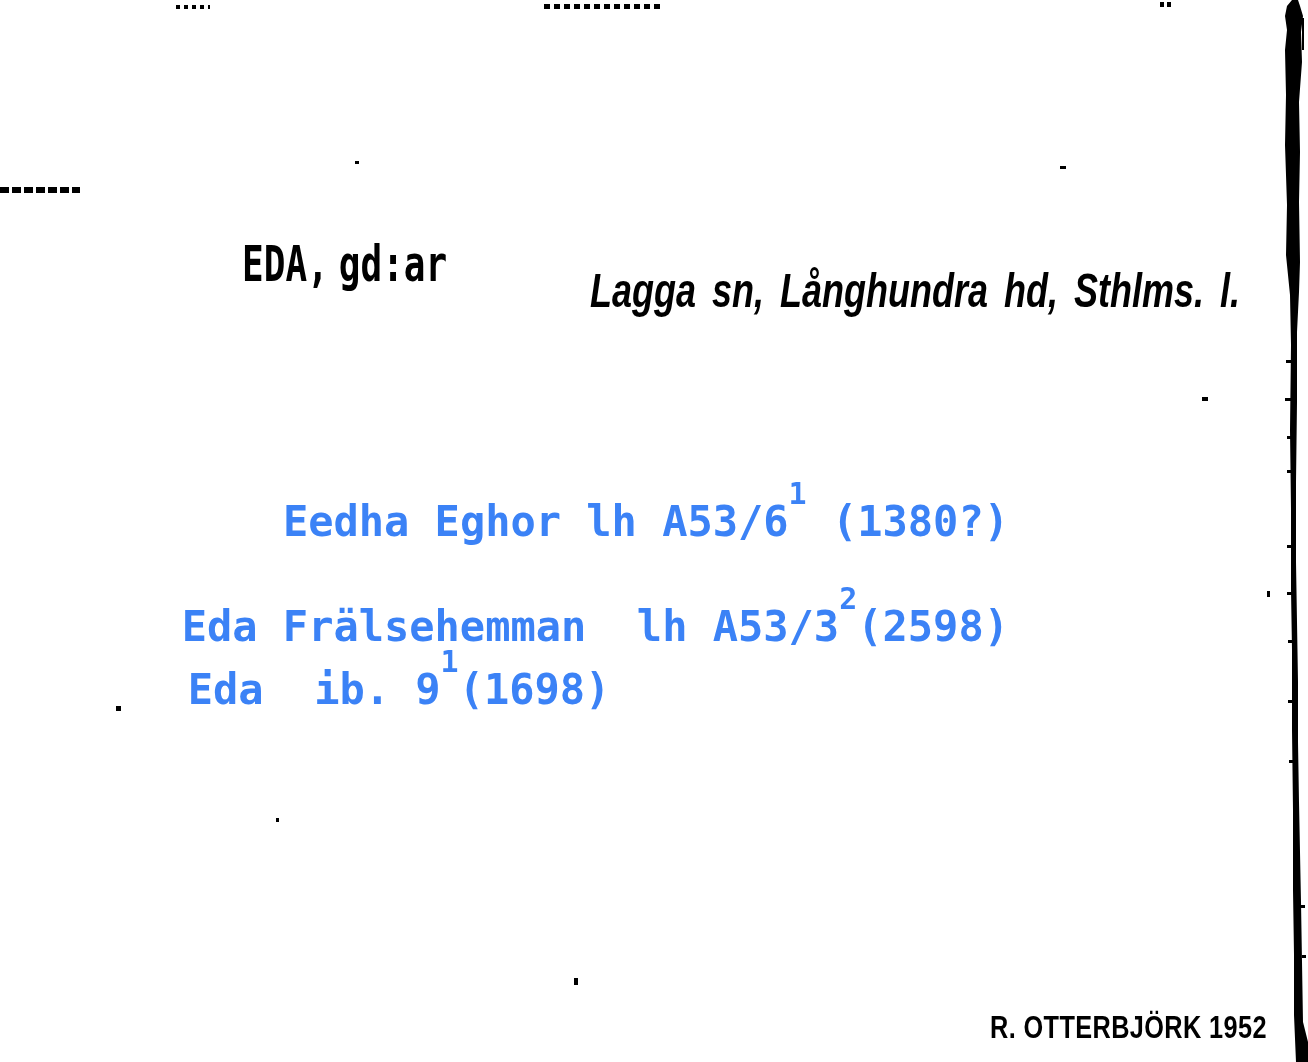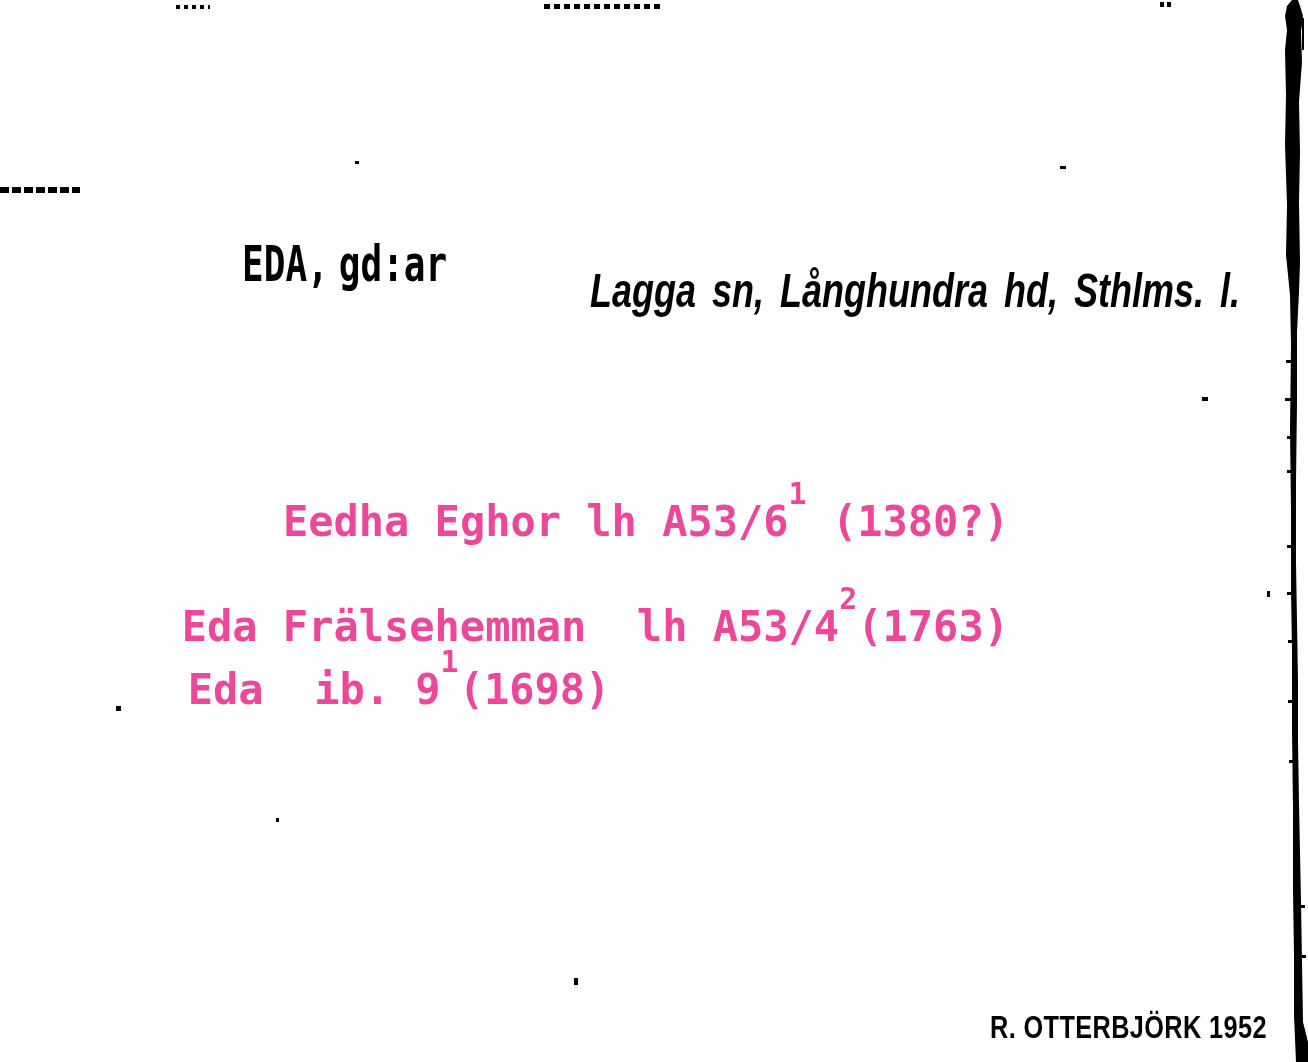--- a/index.html
+++ b/index.html
@@ -12,21 +12,21 @@
     color: #000;
   }
   .abs { position: absolute; }
 
   
   .tw {
     font-family: "DejaVu Sans Mono", monospace;
     font-weight: 700;
     font-size: 42px;
     line-height: 1;
-    color: #ec4899;
+    color: #3b82f6;
     white-space: pre;
   }
   .tw sup {
     font-size: 30px;
     line-height: 0;
     vertical-align: 32px;
   }
   .headline {
     font-family: "DejaVu Sans Mono", monospace;
     font-weight: 700;
@@ -88,21 +88,21 @@
   </div>
 
   <div class="abs tw" style="left:30px; top:410px;">
     <span class="squeeze72" style="transform:none;">
       <span>Eedha Eghor lh A53/6</span><sup>1</sup><span> (1380?)</span>
     </span>
   </div>
 
   <div class="abs tw" style="left:30px; top:515px;">
     <span>
-      <span>Eda Frälsehemman  lh A53/4</span><sup>2</sup><span>(1763)</span>
+      <span>Eda Frälsehemman  lh A53/3</span><sup>2</sup><span>(2598)</span>
     </span>
   </div>
 
   <div class="abs tw" style="left:36px; top:578px;">
     <span>
       <span>Eda  ib. 9</span><sup>1</sup><span>(1698)</span>
     </span>
   </div>
 
 

